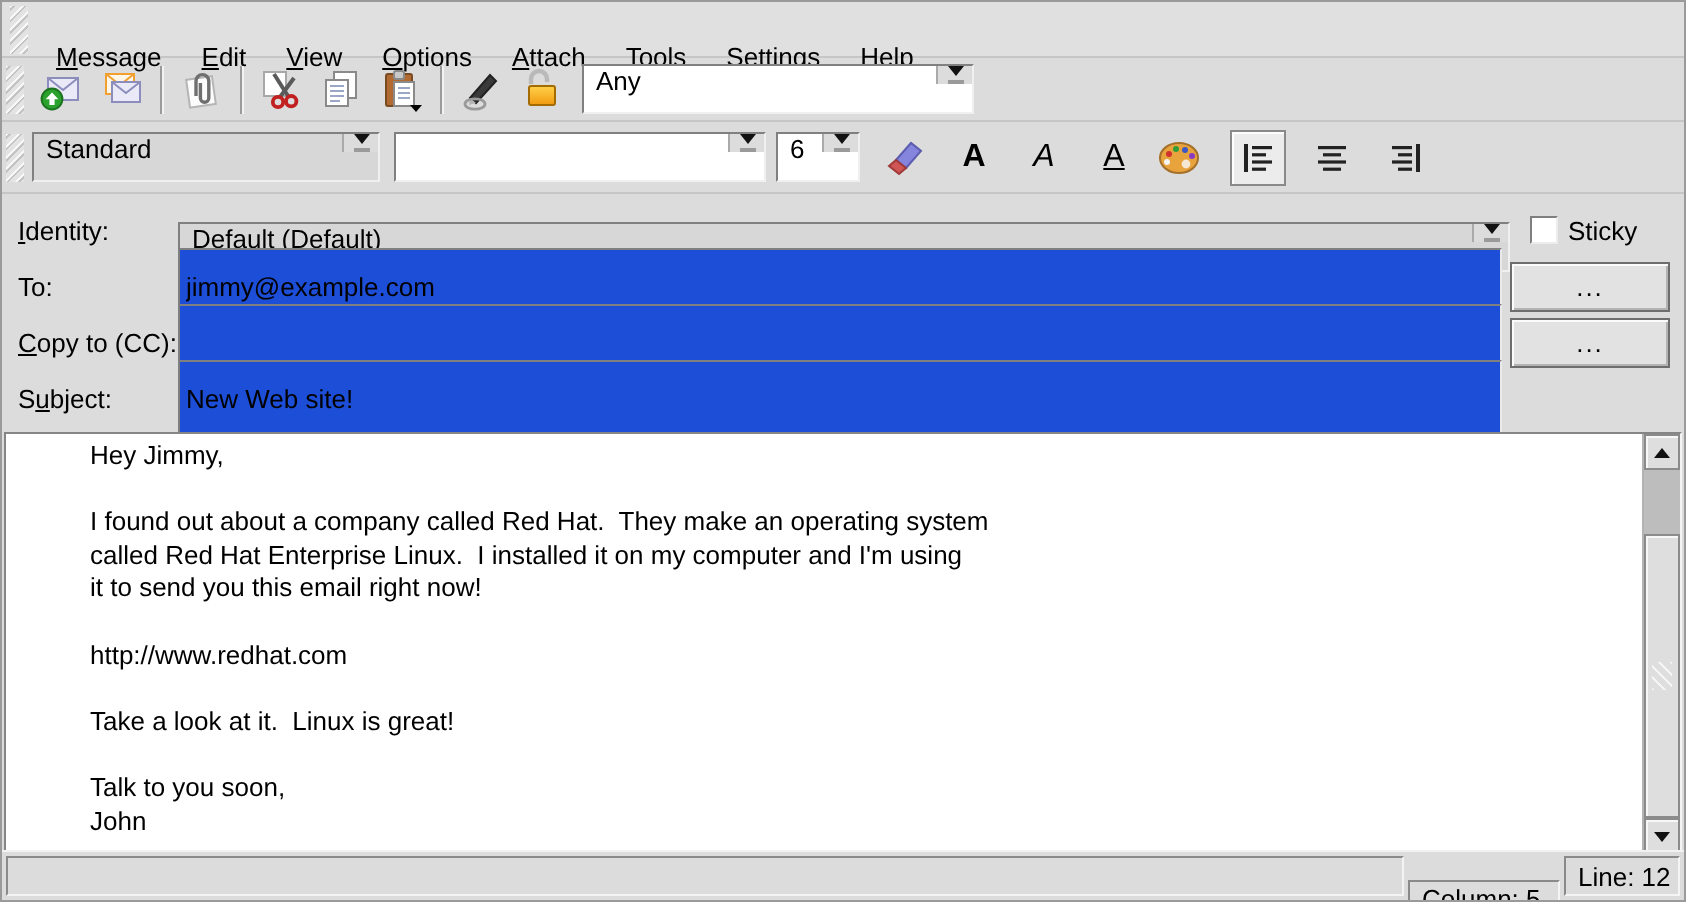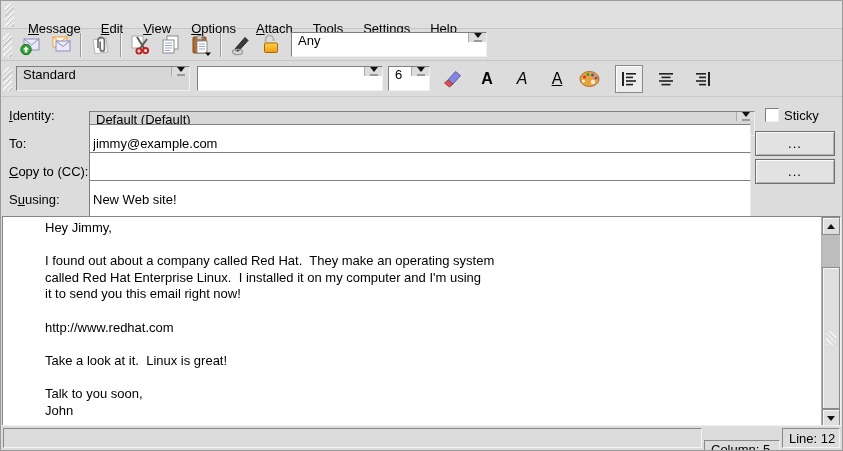--- a/index.html
+++ b/index.html
@@ -36,21 +36,21 @@
   
   .glyphA{font-family:"Liberation Sans",sans-serif;font-size:16px;line-height:1;}
   .bA{font-weight:bold;}
   .iA{font-style:italic;}
   .uA{text-decoration:underline;}
   
   #headers{padding-top:4px;height:118px;background:#dcdcdc;}
   .hrow{height:28px;display:flex;align-items:center;}
   .hlabel{width:88px;padding-left:8px;}
   .hfield{height:38px;width:662px;border:1px solid #7f7f7f;border-bottom-color:#e9e9e9;border-right-color:#e9e9e9;
-    background:#ffffff;font-family:"Liberation Sans",sans-serif;font-size:13px;padding:0 3px;margin:0;}
+    background:#1d4ed8;font-family:"Liberation Sans",sans-serif;font-size:13px;padding:0 3px;margin:0;}
   .dots-btn{width:80px;height:25px;margin-left:4px;background:#e2e2e2;border:1px solid #6e6e6e;
     box-shadow:inset 1px 1px 0 #fbfbfb, inset -1px -1px 0 #b3b3b3;
     font-size:13px;letter-spacing:1px;cursor:default;}
   .chk{width:14px;height:14px;background:#fff;border:1px solid #7f7f7f;border-bottom-color:#ececec;border-right-color:#ececec;margin:0 5px 0 10px;appearance:none;-webkit-appearance:none;}
   
   #editor{position:relative;margin:1px 1px 0 1px;height:212px;background:#fff;
     border:1px solid #858585;border-bottom-color:#f4f4f4;border-right-color:#f4f4f4;display:flex;}
   #ed-text{flex:1;padding:3px 4px;overflow:hidden;}
   .ed-line{min-height:16.6px;line-height:16.6px;white-space:pre-wrap;font-size:13px;margin-left:38px;}
   #scrollbar{width:19px;display:flex;flex-direction:column;background:#c9c9c9;border-left:1px solid #b2b2b2;}
@@ -283,21 +283,21 @@
       <button class="dots-btn">...</button>
     </div>
 
     <div class="hrow">
       <div class="hlabel"><span></span><u>C</u><span>opy to (CC):</span></div>
       <input class="hfield" value="" style="">
       <button class="dots-btn">...</button>
     </div>
 
     <div class="hrow">
-      <div class="hlabel"><span>S</span><u>u</u><span>using:</span></div>
+      <div class="hlabel"><span>S</span><u>u</u><span>bject:</span></div>
       <input class="hfield" value="New Web site!" style="">
     </div>
   </div>
 
   <div id="editor">
     <div id="ed-text">
       <div class="ed-line">Hey Jimmy,</div>
       <div class="ed-line"></div>
       <div class="ed-line">I found out about a company called Red Hat.  They make an operating system</div>
       <div class="ed-line">called Red Hat Enterprise Linux.  I installed it on my computer and I'm using</div>

